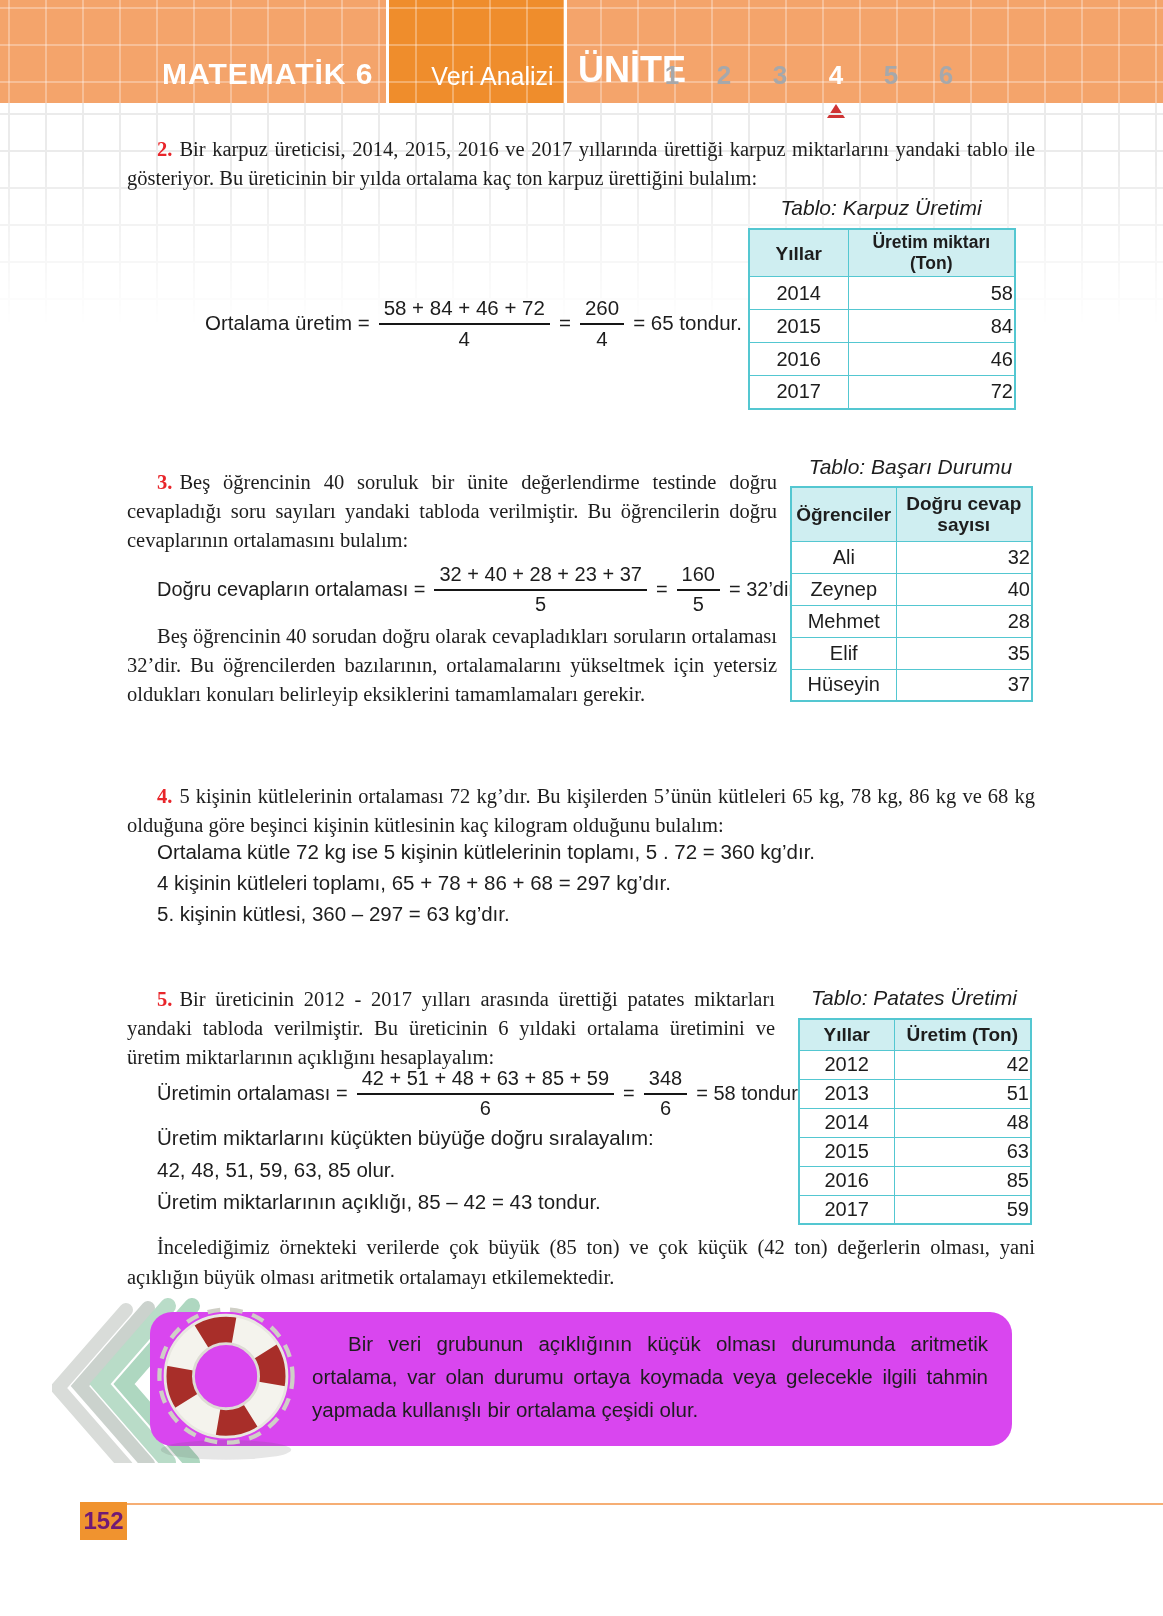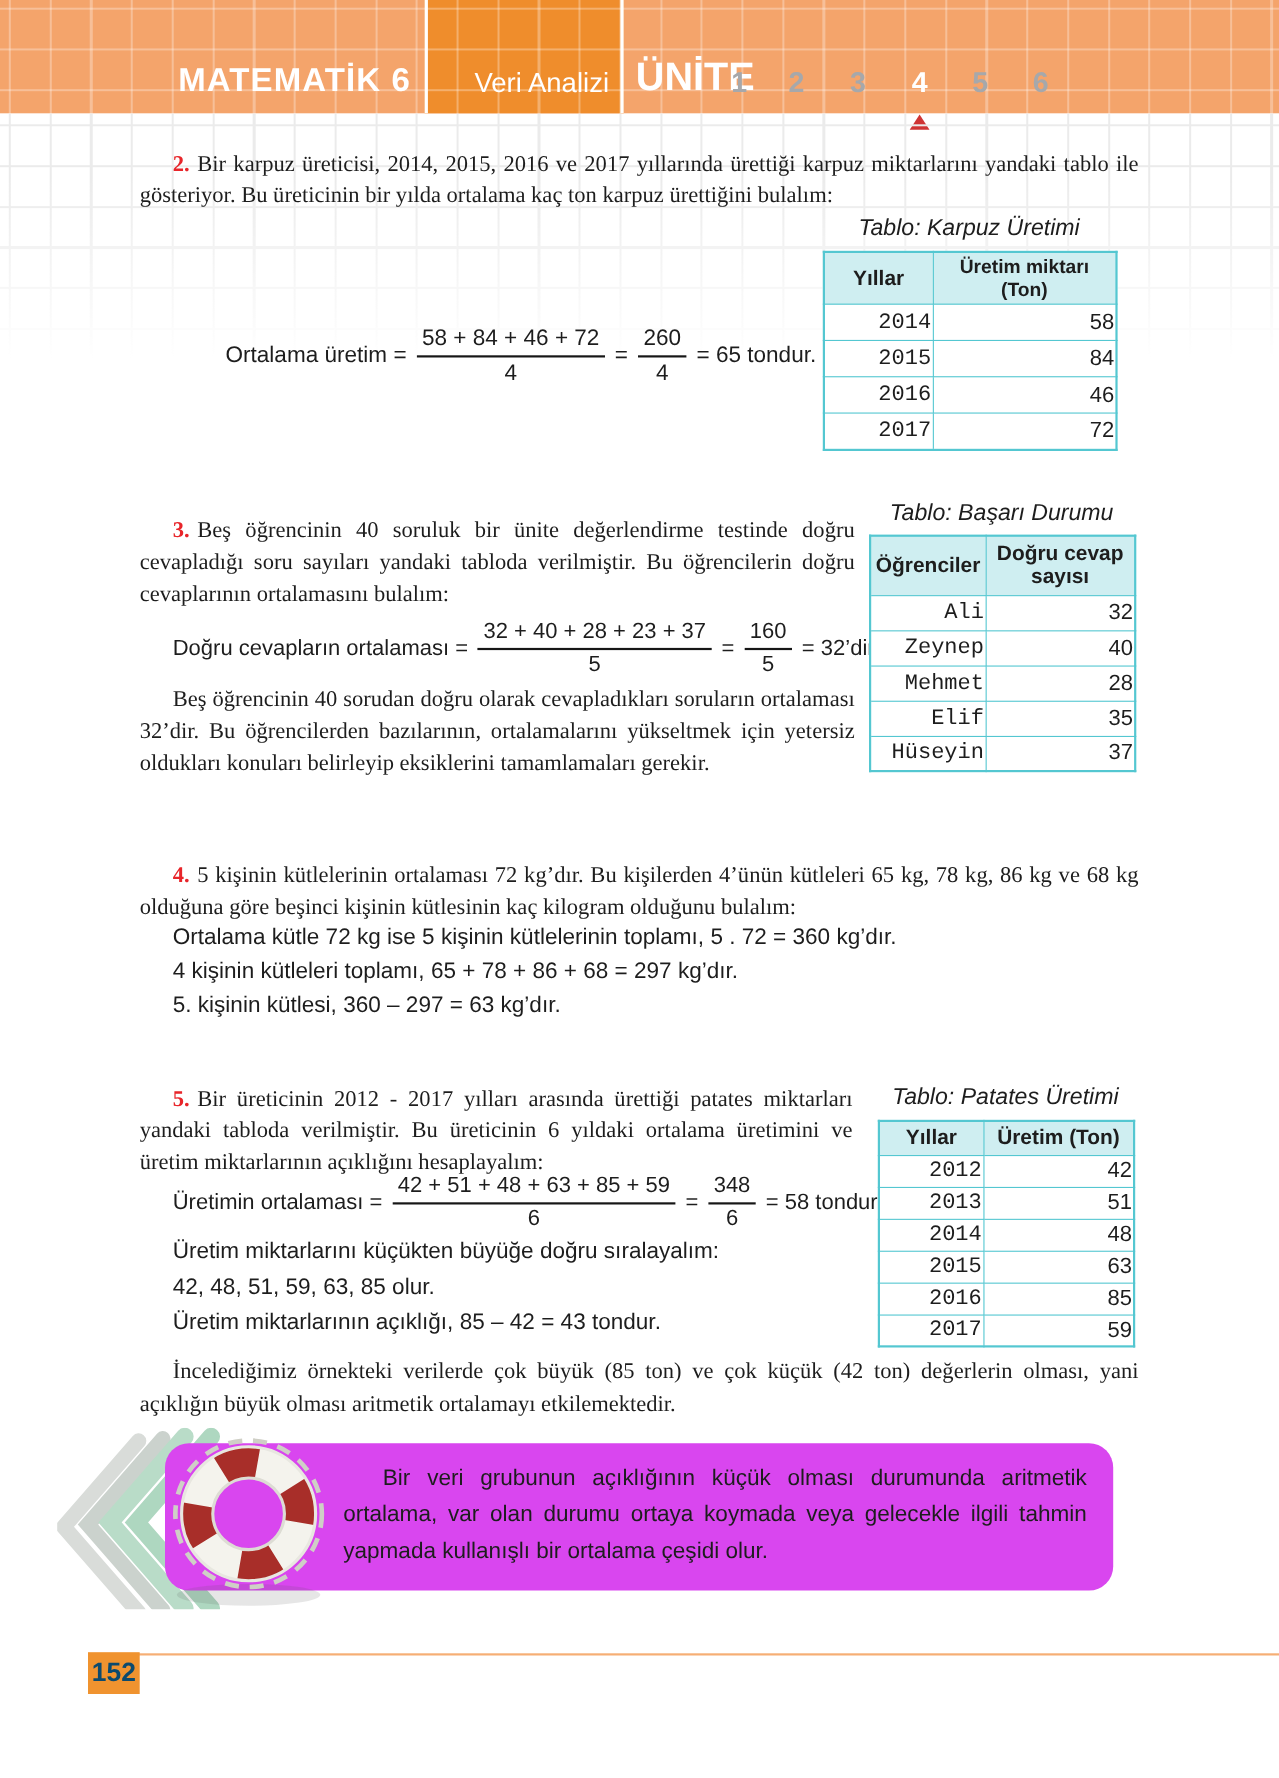--- a/index.html
+++ b/index.html
@@ -41,32 +41,32 @@
   .formula{position:absolute;display:flex;align-items:center;gap:9px;font-size:20.5px;height:58px;white-space:nowrap;}
   .frac{display:inline-block;text-align:center;}
   .frac .num{display:block;padding:0 5px 3px;border-bottom:2px solid #161616;}
   .frac .den{display:block;padding-top:2px;}
   
   .tbl-title{position:absolute;margin:0;font-style:italic;font-size:21px;text-align:center;white-space:nowrap;}
   .dtable{position:absolute;border-collapse:collapse;table-layout:fixed;background:#fff;border:2px solid #54c7d1;}
   .dtable th,.dtable td{border:1px solid #54c7d1;box-sizing:border-box;}
   .dtable th{background:#cfeef1;font-weight:bold;font-size:19px;text-align:center;padding:2px;line-height:21px;}
   .dtable td{font-size:20px;}
-  .dtable td.c1{text-align:right;font-family:Liberation Mono, monospace;}
+  .dtable td.c1{text-align:center;}
   .dtable td.c2{text-align:right;}
   .th-small{font-size:17.5px !important;}
   
   .notebox{position:absolute;background:#d946ef;border-radius:22px;z-index:2;}
   .notetext{margin:15px 24px 0 162px;font-size:20.5px;line-height:33px;text-align:justify;text-indent:36px;}
   .decor{position:absolute;z-index:1;}
   .buoy{position:absolute;z-index:3;}
   
   .footline{position:absolute;left:82px;top:1503px;width:1081px;height:2px;background:#f6ae74;}
   .pagebox{position:absolute;left:80px;top:1502px;width:47px;height:38px;background:#f0932f;
-    color:#0c4a6e;font-size:24px;font-weight:bold;text-align:center;line-height:38px;}
+    color:#701a75;font-size:24px;font-weight:bold;text-align:center;line-height:38px;}
 </style>
 </head>
 <body>
 
 <div class="page">
 
   <div class="band">
     <div class="topic-box"></div>
     <span class="band-text book">MATEMATİK 6</span>
     <span class="band-text topic">Veri Analizi</span>
@@ -168,21 +168,21 @@
           <td class="c2">35</td>
         </tr>
       <tr style="height:32px">
           <td class="c1">Hüseyin</td>
           <td class="c2">37</td>
         </tr>
     </tbody>
   </table>
 
   <p class="para" style="left:127px;top:782px;width:908px">
-    <b class="pnum">4.</b><span>5 kişinin kütlelerinin ortalaması 72 kg’dır. Bu kişilerden 4’ünün kütleleri 65 kg, 78 kg, 86 kg ve 68 kg olduğuna göre beşinci kişinin kütlesinin kaç kilogram olduğunu bulalım:</span>
+    <b class="pnum">4.</b><span>5 kişinin kütlelerinin ortalaması 72 kg’dır. Bu kişilerden 5’ünün kütleleri 65 kg, 78 kg, 86 kg ve 68 kg olduğuna göre beşinci kişinin kütlesinin kaç kilogram olduğunu bulalım:</span>
   </p>
   <p class="subline" style="left:157px;top:840px">Ortalama kütle 72 kg ise 5 kişinin kütlelerinin toplamı, 5 . 72 = 360 kg’dır.</p>
   <p class="subline" style="left:157px;top:871px">4 kişinin kütleleri toplamı, 65 + 78 + 86 + 68 = 297 kg’dır.</p>
   <p class="subline" style="left:157px;top:902px">5. kişinin kütlesi, 360 – 297 = 63 kg’dır.</p>
 
   <p class="para" style="left:127px;top:985px;width:648px">
     <b class="pnum">5.</b><span>Bir üreticinin 2012 - 2017 yılları arasında ürettiği patates miktarları yandaki tabloda verilmiştir. Bu üreticinin 6 yıldaki ortalama üretimini ve üretim miktarlarının açıklığını hesaplayalım:</span>
   </p>
   <div class="formula" style="left:157px;top:1064px;font-size:20px">
     <span>Üretimin ortalaması =</span>

